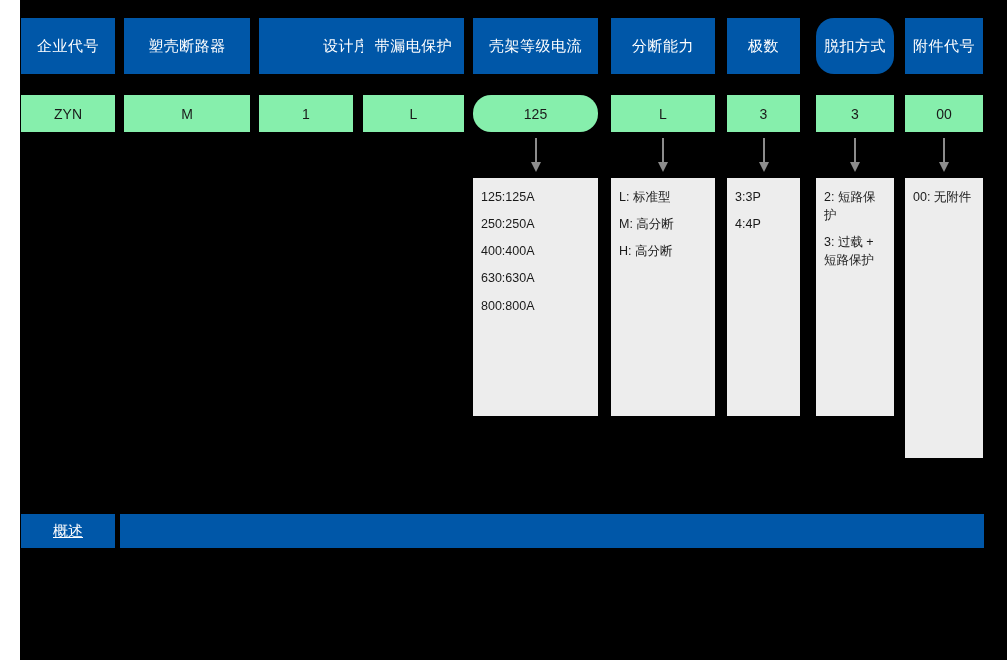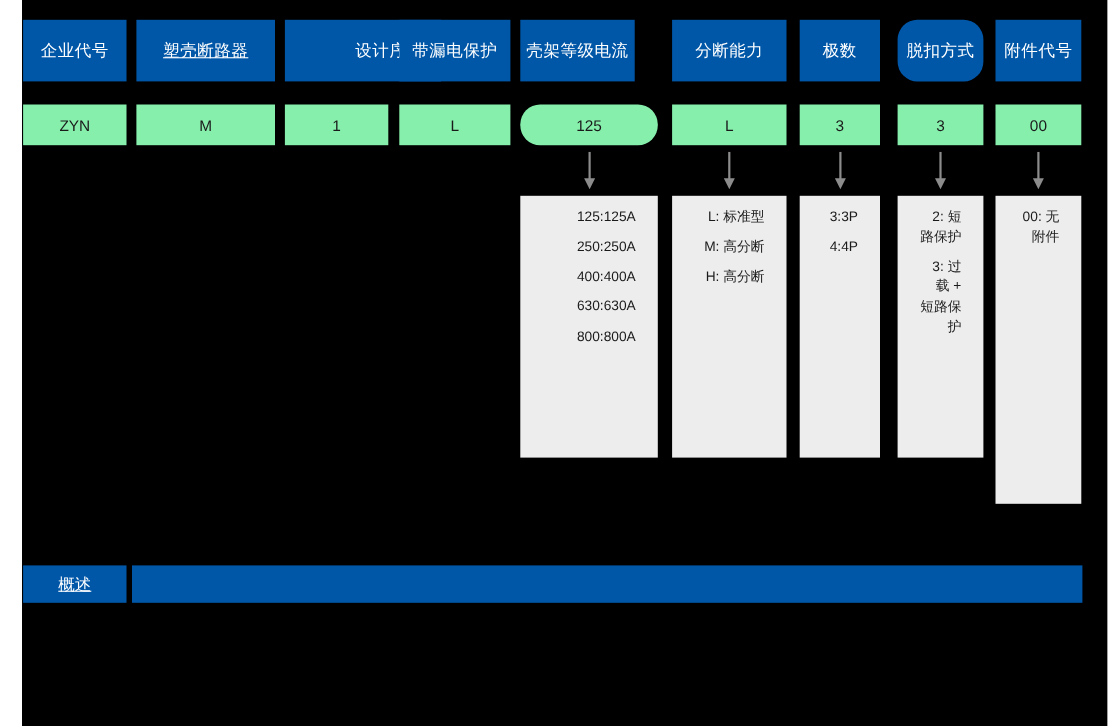--- a/index.html
+++ b/index.html
@@ -52,24 +52,24 @@
   }
   .panel {
     position: absolute;
     background: #ededed;
     color: #1a1a1a;
     font-size: 12.5px;
     padding-top: 10px;
     box-sizing: border-box;
   }
   .panel .opt {
-    text-align: right;
+    text-align: left;
     line-height: 1.45;
     margin-bottom: 9px;
-    padding: 0 20px;
+    padding: 0 8px;
   }
   .footer-label {
     position: absolute;
     background: #0057a8;
     color: #ffffff;
     font-size: 15px;
     display: flex;
     align-items: center;
     justify-content: center;
     text-decoration: underline;
@@ -84,36 +84,36 @@
 
 <div id="page">
   <div class="canvas">
 
     <div class="col">
       <div class="head" style="left:1px;top:18px;width:94px;height:56px;">企业代号</div>
       <div class="val" style="left:1px;top:95px;width:94px;height:37px;">ZYN</div>
     </div>
 
     <div class="col">
-      <div class="head" style="left:104px;top:18px;width:126px;height:56px;text-decoration:underline;">塑壳断路器</div>
+      <div class="head" style="left:104px;top:18px;width:126px;height:56px;">塑壳断路器</div>
       <div class="val" style="left:104px;top:95px;width:126px;height:37px;">M</div>
     </div>
 
     <div class="col">
       <div class="head" style="left:239px;top:18px;width:94px;height:56px;padding-left:48px;">设计序号</div>
       <div class="val" style="left:239px;top:95px;width:94px;height:37px;">1</div>
     </div>
 
     <div class="col">
       <div class="head" style="left:343px;top:18px;width:101px;height:56px;">带漏电保护</div>
       <div class="val" style="left:343px;top:95px;width:101px;height:37px;">L</div>
     </div>
 
     <div class="col">
-      <div class="head" style="left:453px;top:18px;width:104px;height:56px;">壳架等级电流</div>
+      <div class="head" style="left:453px;top:18px;width:125px;height:56px;">壳架等级电流</div>
       <div class="val" style="left:453px;top:95px;width:125px;height:37px;border-radius:18px;">125</div>
       <div class="arrow" style="left:509px;top:138px;">
         <svg width="14" height="36" viewBox="0 0 14 36">
           <line x1="7" y1="0" x2="7" y2="26" stroke="#8c8c8c" stroke-width="2"></line>
           <polygon points="7,34 2,24 12,24" fill="#8c8c8c"></polygon>
         </svg>
       </div>
       <div class="panel" style="left:453px;top:178px;width:125px;height:238px;">
         <div class="opt">125:125A</div>
         <div class="opt">250:250A</div>

